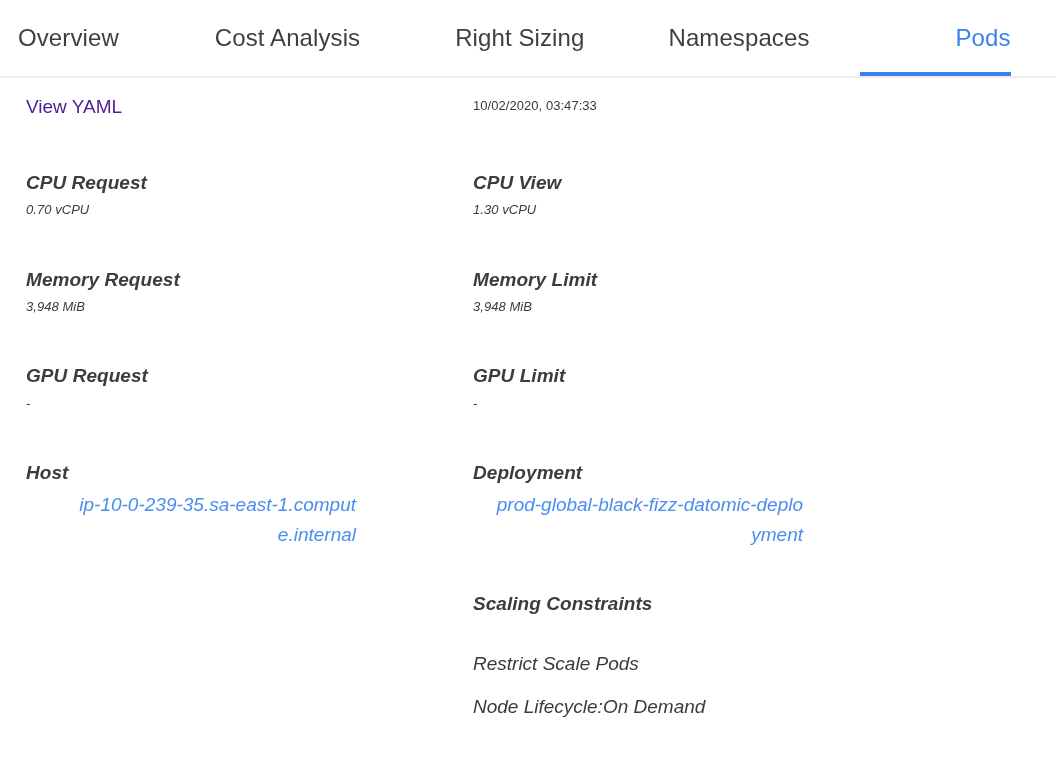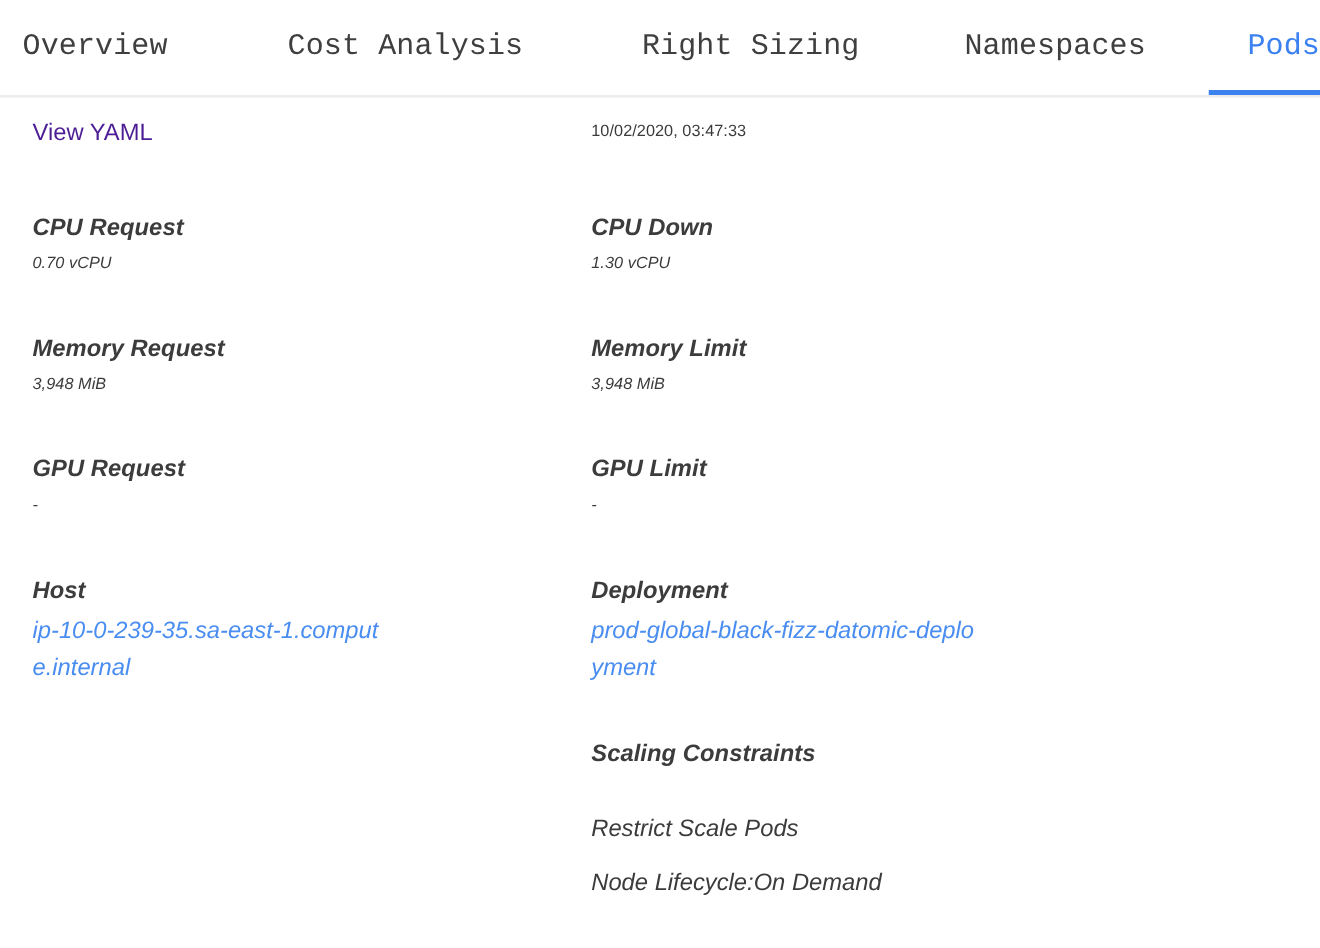--- a/index.html
+++ b/index.html
@@ -15,21 +15,20 @@
     overflow: hidden;
   }
 
   
   .tabbar {
     position: relative;
     height: 78px;
     box-sizing: border-box;
     border-bottom: 2px solid #ececec;
     background: #ffffff;
-    font-family: Liberation Mono, monospace;
   }
   .tabs {
     display: flex;
     align-items: center;
     height: 76px;
   }
   .tab {
     position: relative;
     height: 76px;
     display: flex;
@@ -95,21 +94,21 @@
   }
 
   
   .value-wrap {
     font-size: 19px;
     line-height: 1.58;
     color: #4a8df0;
     cursor: pointer;
     width: 330px;
   }
-  .value-wrap .wrap-line { display: block; }
+  .value-wrap .wrap-line { display: block; text-align: right; }
 
   
   .toprow-left  { height: 42px; }
   .toprow-right { height: 42px; }
   .toprow-left .link { font-size: 19px; line-height: 1.2; }
   .toprow-right .field-value { line-height: 1.2; }
 
   .spacer-gap { height: 30px; }
   .gap-sm { height: 27px; }
   .gap-md { height: 32px; }
@@ -194,21 +193,21 @@
 
   <div class="col col-right">
 
     <div class="toprow-right">
       <span class="field-value">10/02/2020, 03:47:33</span>
     </div>
 
     <div class="spacer-gap"></div>
 
     <div class="field">
-      <div class="field-label">CPU Down</div>
+      <div class="field-label">CPU View</div>
       <div class="field-value">1.30 vCPU</div>
     </div>
 
     <div class="gap-md"></div>
 
     <div class="field">
       <div class="field-label">Memory Limit</div>
       <div class="field-value">3,948 MiB</div>
     </div>
 

